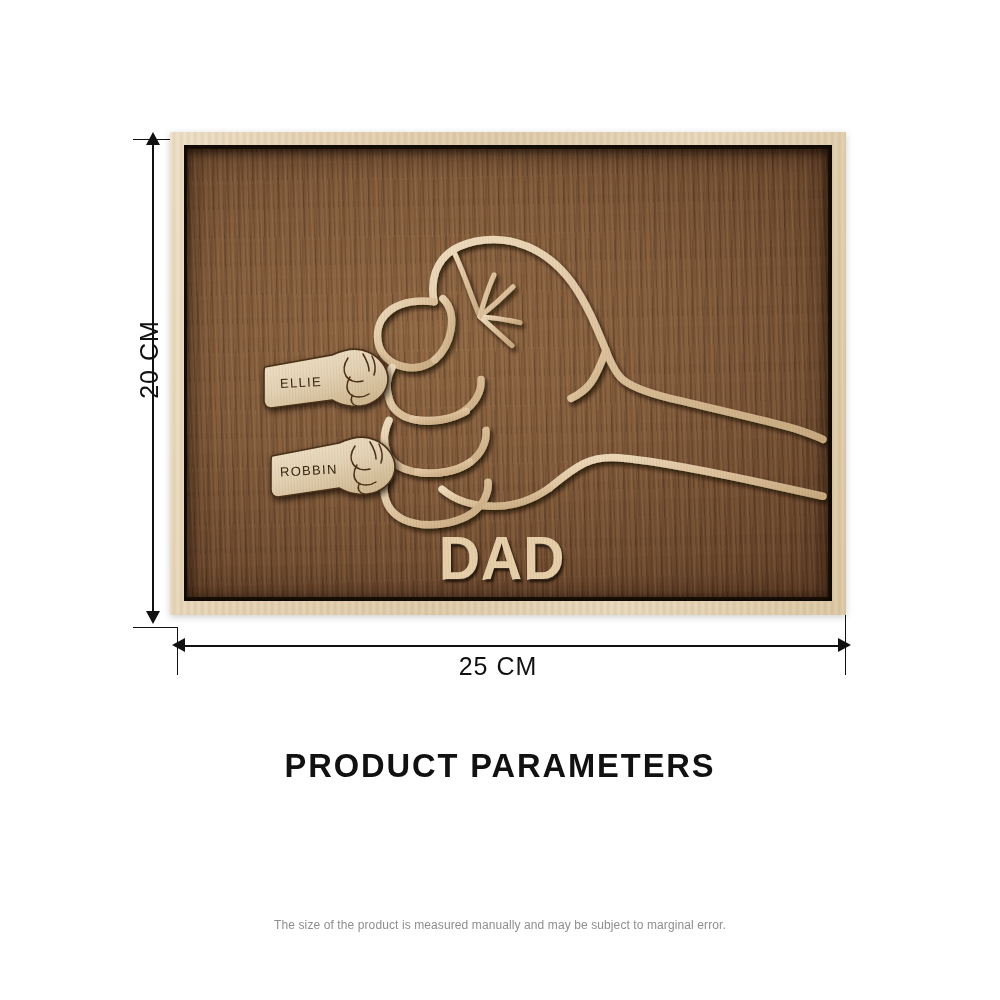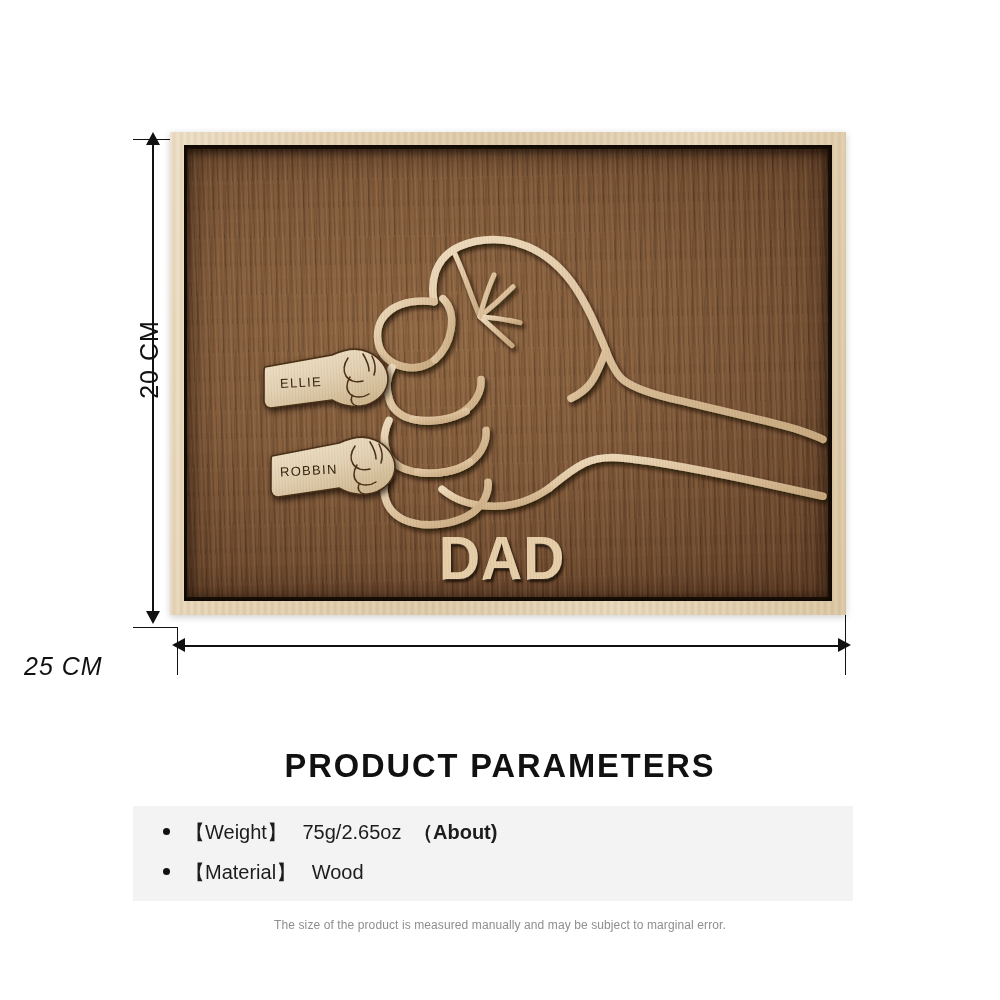--- a/index.html
+++ b/index.html
@@ -30,22 +30,22 @@
   .arrow-right{left:838px;top:638px;border-top:7px solid transparent;border-bottom:7px solid transparent;border-left:13px solid #111;}
 
   .dim-label-v{
     position:absolute;left:110px;top:345px;
     transform:rotate(-90deg);transform-origin:center center;
     font-size:25px;letter-spacing:1px;color:#111;
     white-space:nowrap;font-family:"Liberation Sans", sans-serif;
   }
   .dim-label-h{
     position:absolute;left:0;top:652px;width:972px;
-    text-align:left;padding-left:24px;box-sizing:border-box;
-    font-size:25px;letter-spacing:1px;color:#111;font-style:italic;
+    text-align:center;padding-left:24px;box-sizing:border-box;
+    font-size:25px;letter-spacing:1px;color:#111;
   }
 
   
   .frame{
     position:absolute;left:170px;top:132px;width:676px;height:483px;
     background:
       repeating-linear-gradient(90deg,
         rgba(255,255,255,0.10) 0px, rgba(255,255,255,0.0) 2px,
         rgba(140,110,75,0.10) 4px, rgba(255,255,255,0.0) 7px),
       linear-gradient(100deg,#ede0c8 0%,#e6d3b4 18%,#decbaa 45%,#e8d8bc 70%,#dcc8a4 100%);
@@ -284,31 +284,16 @@
         <span class="kidname">ROBBIN</span>
       </div>
 
       <div class="dadword">DAD</div>
 
     </div>
   </div>
 
   <div class="section-title">PRODUCT  PARAMETERS</div>
 
-  <div class="params-box">
-    <ul class="params-list">
-      <li>
-        <span class="bullet"></span>
-        <span class="k">【Weight】</span>
-        <span class="v">75g/2.65oz</span>
-        <span class="about">（About)</span>
-      </li>
-      <li>
-        <span class="bullet"></span>
-        <span class="k">【Material】</span>
-        <span class="v">Wood</span>
-      </li>
-    </ul>
-  </div>
 
   <div class="disclaimer">The size of the product is measured manually and may be subject to marginal error.</div>
 
 </div>
 
 </body></html>

